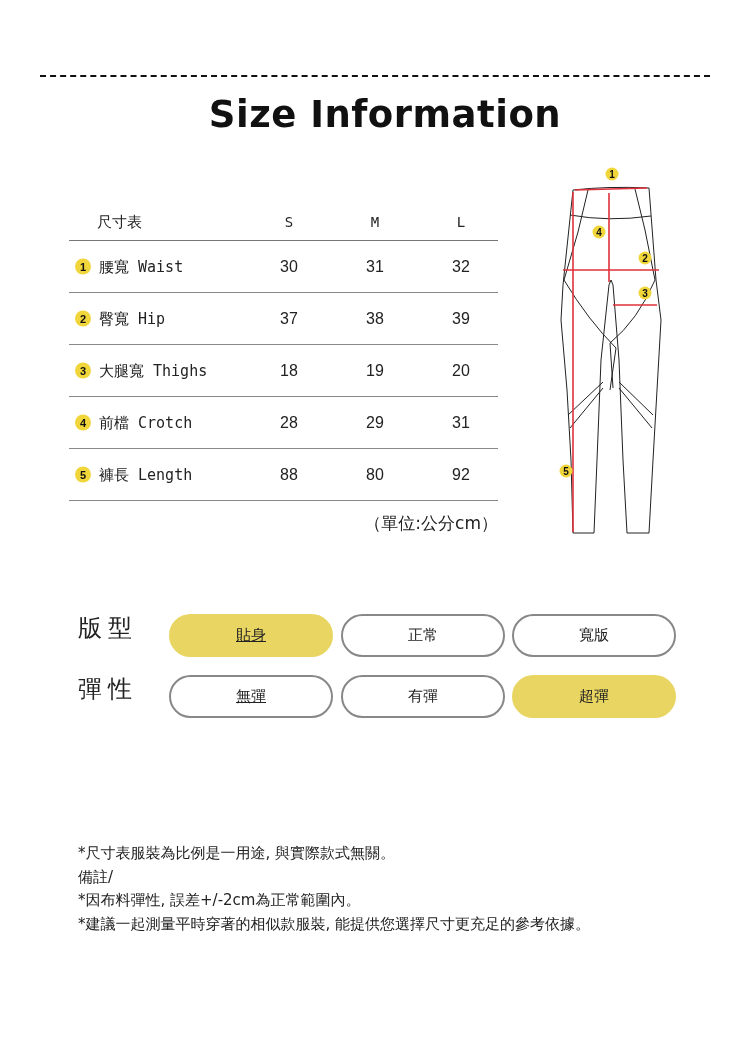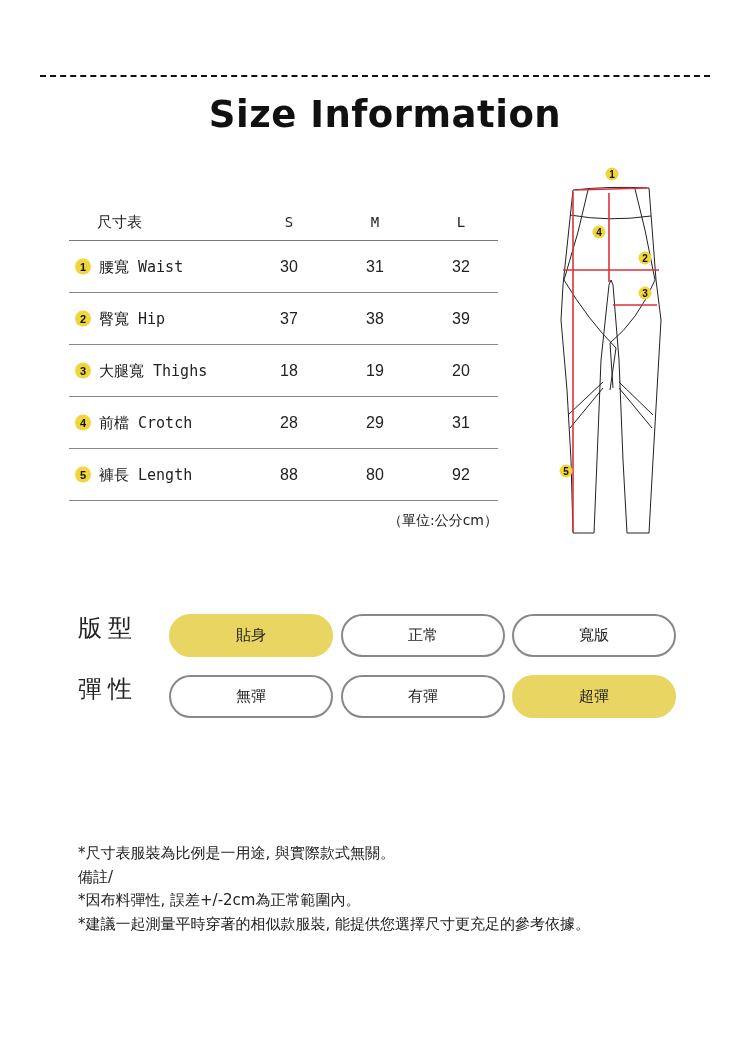--- a/index.html
+++ b/index.html
@@ -15,30 +15,30 @@
   .cell { position: absolute; top: 50%; transform: translateY(-50%); font-family: "DejaVu Sans Mono", monospace; font-size: 15px; color: #222; white-space: nowrap; }
   .tbl-head .cell { top: 23px; transform: none; }
   .c-label { left: 28px; }
   .tbl-row .c-label { left: 0; display: flex; align-items: center; }
   .c-s { left: 220px; width: 0; }
   .c-m { left: 306px; width: 0; }
   .c-l { left: 392px; width: 0; }
   .c-s span, .c-m span, .c-l span { display: inline-block; transform: translateX(-50%); font-family: "Liberation Sans", sans-serif; font-size: 16px; }
   .tbl-head .c-s span, .tbl-head .c-m span, .tbl-head .c-l span { font-family: "DejaVu Sans Mono", monospace; font-size: 14px; }
   .num-badge { display: inline-block; width: 16px; height: 16px; border-radius: 50%; background: #f0d63a; color: #111; font-family: "Liberation Sans", sans-serif; font-size: 11px; font-weight: bold; text-align: center; line-height: 16px; margin-left: 6px; margin-right: 8px; }
-  .unit-note { position: absolute; right: 0; top: 322px; font-size: 14px; color: #222; font-family: "DejaVu Sans", sans-serif; }
+  .unit-note { position: absolute; right: 0; top: 322px; font-size: 17px; color: #222; font-family: "DejaVu Sans", sans-serif; }
 
   .pants { position: absolute; left: 553px; top: 160px; width: 120px; height: 380px; }
 
   .attr-block { position: absolute; left: 78px; top: 612px; width: 610px; }
   .attr-row { position: relative; height: 61px; }
   .attr-label { position: absolute; left: 0; top: 0; font-size: 24px; color: #222; letter-spacing: 6px; font-family: "DejaVu Sans", sans-serif; }
   .pill { position: absolute; top: 2px; width: 164px; height: 43px; border-radius: 22px; border: 2px solid #888; background: #fff; font-size: 15px; color: #222; display: flex; align-items: center; justify-content: center; font-family: "DejaVu Sans", sans-serif; }
   .pill.active { background: #e8d562; border-color: #e8d562; }
-  .pill.p1 { left: 91px; }
+  .pill.p1 { left: 91px; text-decoration: underline; }
   .pill.p2 { left: 263px; }
   .pill.p3 { left: 434px; }
 
   .notes { position: absolute; left: 78px; top: 842px; font-size: 15px; line-height: 23.5px; color: #222; font-family: "DejaVu Sans", sans-serif; }
   .notes div { white-space: nowrap; }
 </style>
 </head>
 <body>
 
 <div class="dash-line"></div>

